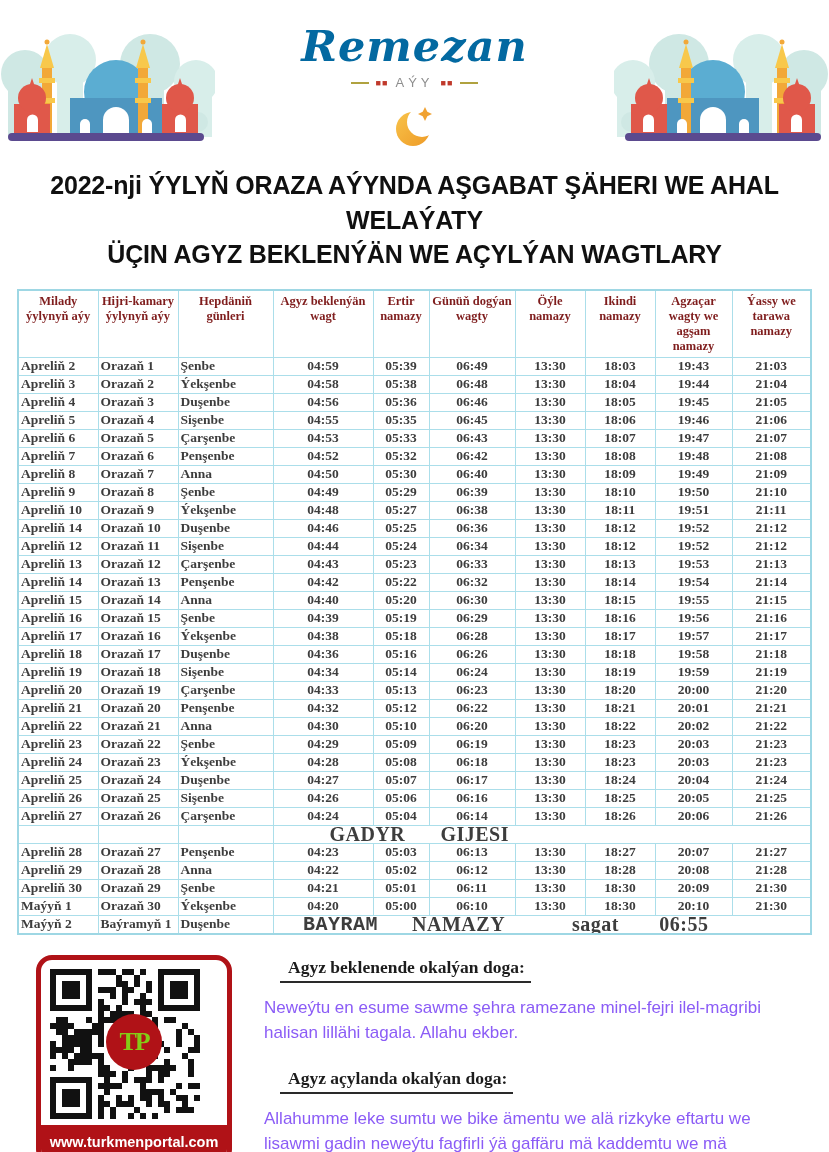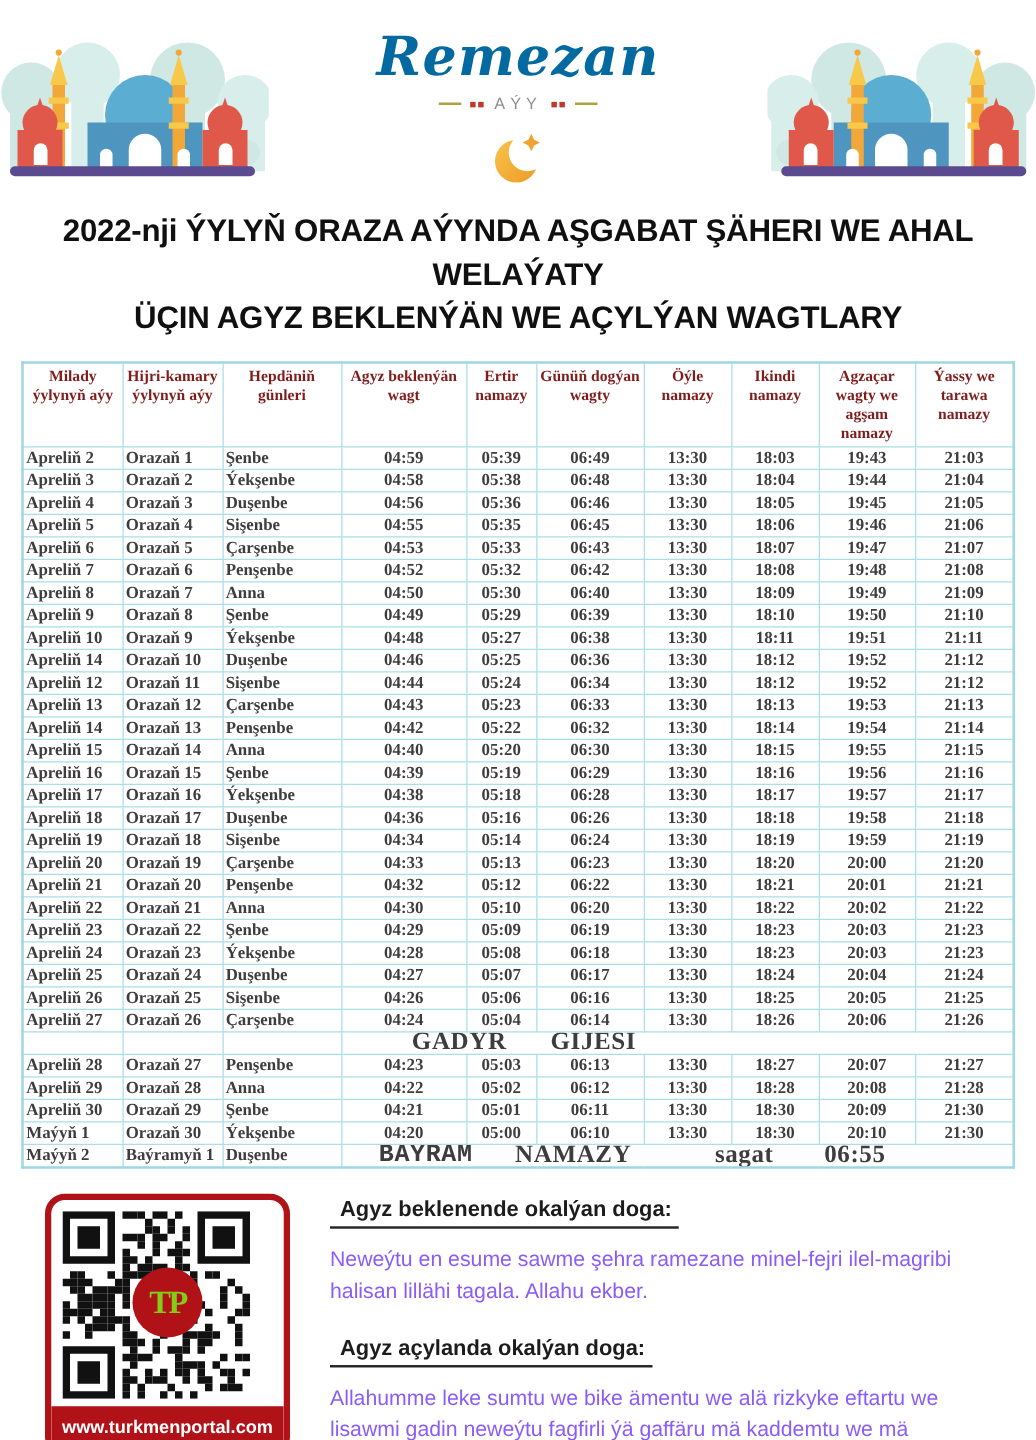--- a/index.html
+++ b/index.html
@@ -43,21 +43,21 @@
   .qr-img{position:relative;padding:9px 9px 6px;}
   .qr-img svg{display:block;}
   .qr-center{position:absolute;left:50%;top:50%;transform:translate(-50%,-50%);
              width:56px;height:56px;border-radius:50%;background:#b01217;display:flex;
              align-items:center;justify-content:center;color:#84cc16;
              font-family:"Liberation Serif",serif;font-size:26px;font-weight:bold;letter-spacing:-2px;}
   .qr-band{background:#b01217;color:#ffffff;text-align:center;font-family:"Liberation Sans",sans-serif;
            font-weight:bold;font-size:14.5px;padding:9px 2px 10px;}
   .dua-col{flex:1;font-family:"Liberation Sans",sans-serif;padding-top:2px;}
   .dua-heading{display:inline-block;font-size:17.5px;font-weight:bold;color:#1c1c1c;
-               border-bottom:2px solid #2a2a2a;padding:0 6px 3px 8px;margin:0 0 12px;}
+               border-bottom:2px solid #2a2a2a;padding:0 6px 3px 8px;margin:0 16px 12px;font-family:Liberation Serif, serif;}
   .dua-body{font-size:17px;color:#8b5cf6;line-height:1.5;max-width:505px;margin:0 0 22px;}
 </style>
 </head>
 <body>
 
 <svg width="0" height="0" style="position:absolute" aria-hidden="true">
   <defs>
     <g id="mosque-art">
       <circle cx="25" cy="52" r="24" fill="#cfe8e4"></circle>
       <rect x="8" y="50" width="34" height="65" fill="#cfe8e4"></rect>

